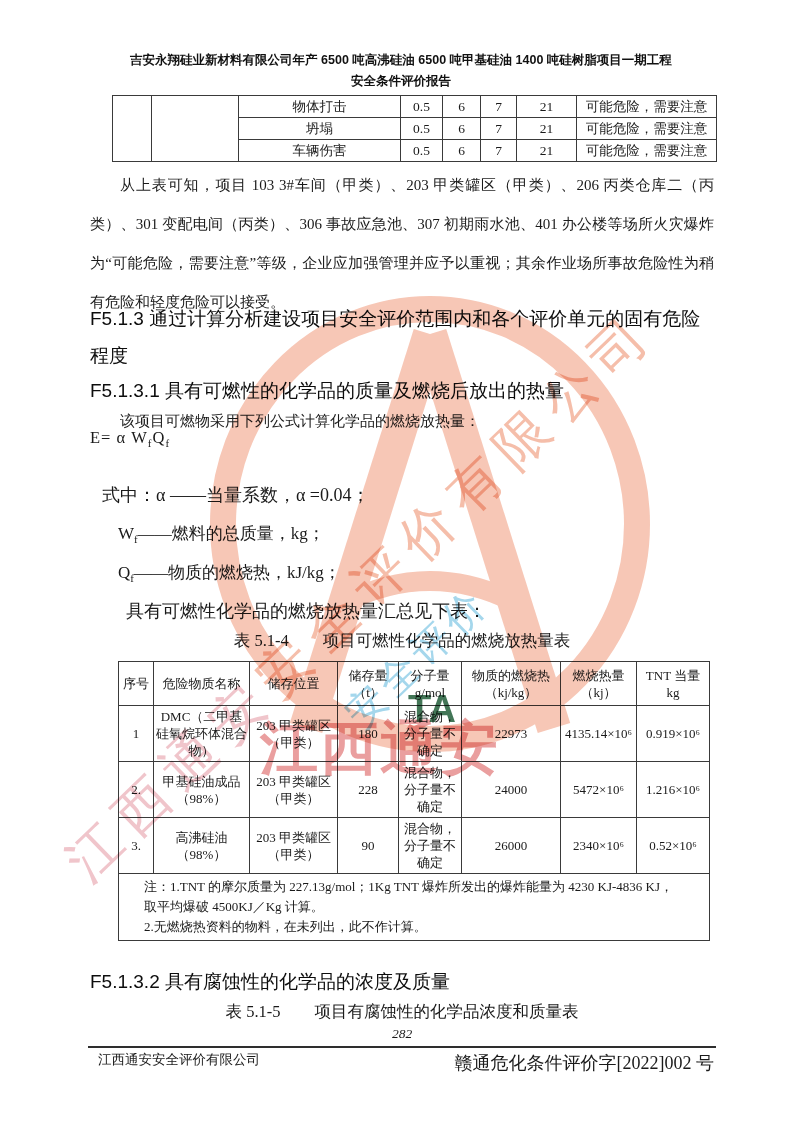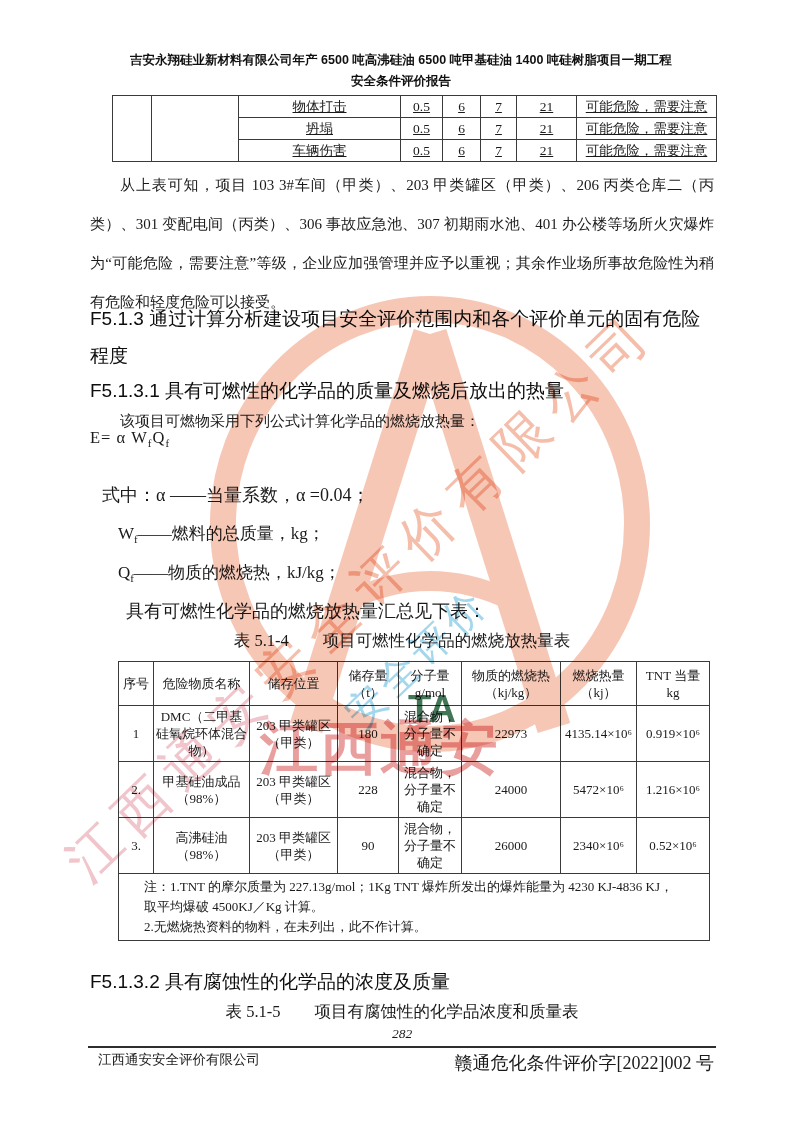--- a/index.html
+++ b/index.html
@@ -13,21 +13,21 @@
 
   
   .doc-header { top:50px; left:88px; width:626px; text-align:center;
     font-family:"Liberation Sans","DejaVu Sans",sans-serif;
     font-weight:bold; font-size:12.5px; line-height:21px; color:#111; }
 
   
   table.toptable { top:95px; left:112px; width:604px; position:absolute;
     border-collapse:collapse; table-layout:fixed; font-size:13.5px; }
   table.toptable td { border:1px solid #3a3a3a; text-align:center;
-    height:22px; padding:0 8px;text-decoration:underline; }
+    height:22px; padding:0 8px; }
 
   
   .para1 { top:166px; left:90px; width:624px; font-size:15px;
     line-height:39px; text-align:justify; text-indent:2em; }
 
   .h-sect { left:90px; width:626px;
     font-family:"Liberation Sans","DejaVu Sans",sans-serif;
     font-weight:normal; font-size:19px; line-height:37px; color:#0d0d0d; }
   .h513  { top:300px; }
   .h5131 { top:372px; }

